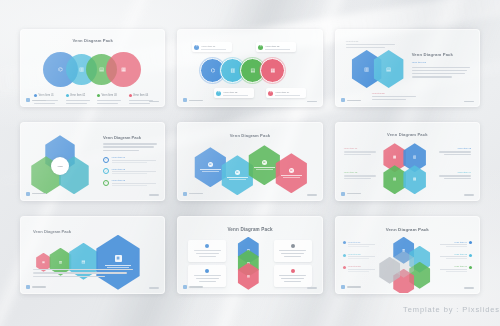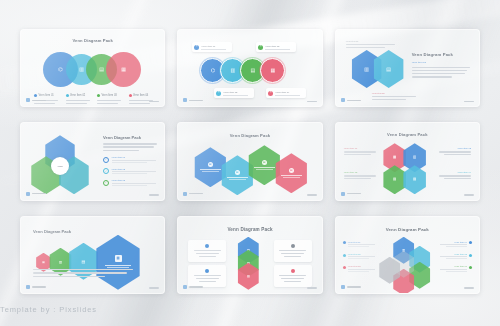--- a/index.html
+++ b/index.html
@@ -91,21 +91,21 @@
 
   
   .hex {
     position: absolute;
     clip-path: polygon(50% 0%, 93.3% 25%, 93.3% 75%, 50% 100%, 6.7% 75%, 6.7% 25%);
   }
   .hex-ct { position: absolute; inset: 0; display: flex; flex-direction: column; align-items: center; justify-content: center; gap: 1px; }
 
   .footer {
     position: absolute; left: 0; right: 0; bottom: 12px;
-    text-align: left;
+    text-align: right;
     font-size: 7.5px; letter-spacing: .9px;
     color: #b9bfc6; font-weight: 400;
   }
 </style>
 </head>
 <body>
 
 <div class="bg-base"></div>
 <div class="shadow-diag"></div>
 <div class="shadow-diag2"></div>

